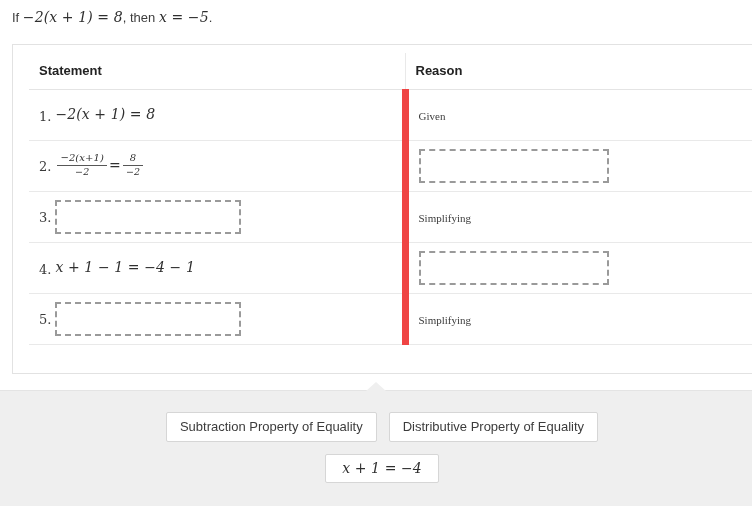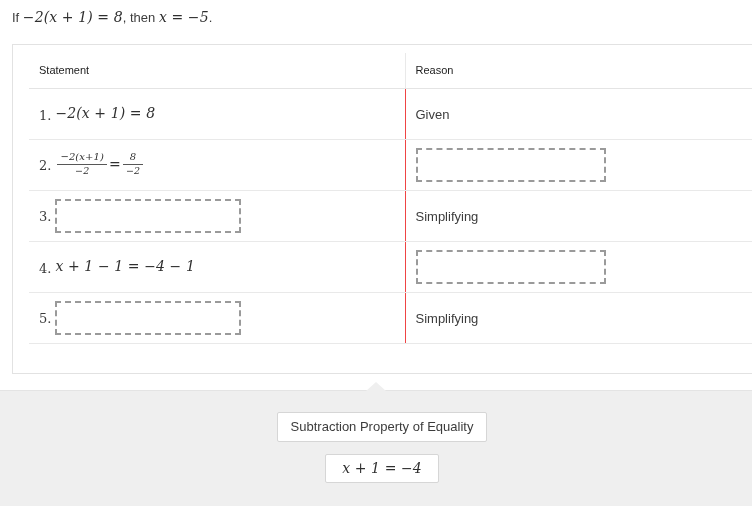--- a/index.html
+++ b/index.html
@@ -84,53 +84,54 @@
     top: 8px;
     width: 744px;
     border-collapse: collapse;
     table-layout: fixed;
   }
   .proof-table col.c-stmt { width: 376px; }
   .proof-table col.c-rsn  { width: 368px; }
 
   .proof-table th {
     text-align: left;
-    font-size: 11px;
-    font-weight: normal;
+    font-size: 13px;
+    font-weight: bold;
     color: #222222;
     padding: 10px 10px 11px 10px;
     border-bottom: 1px solid #e4e4e4;
     vertical-align: middle;
     height: 14px;
   }
   .proof-table td {
     border-bottom: 1px solid #e9e9e9;
-    border-right: 1px solid #ef4444;
+    border-right: 7px solid #ef4444;
     padding: 8px 10px;
     vertical-align: middle;
     height: 34px;
     font-size: 13px;
     color: #3a3a3a;
   }
   .proof-table th.rsn-h,
   .proof-table td.rsn { border-right: none; }
   .proof-table th.stmt-h { border-right: 1px solid #e9e9e9; }
   .proof-table tr:last-child td { border-bottom: 1px solid #e9e9e9; }
 
   .stepno {
     font-family: "DejaVu Serif", "Liberation Serif", serif;
     font-size: 13px;
     color: #3a3a3a;
     margin-right: 4px;
     display: inline-block;
     vertical-align: middle;
   }
   .reason-text {
-    font-size: 13px;
+    font-size: 11px;
     color: #3c3c3c;
+    font-family: Liberation Serif, serif;
   }
 
   
   .dropzone {
     display: inline-block;
     vertical-align: middle;
     border: 2px dashed #9a9a9a;
     background: transparent;
     box-sizing: border-box;
     height: 34px;
@@ -255,18 +256,19 @@
 
     </tbody>
   </table>
 </div>
 
 <div class="bank">
   <div class="bank-notch"></div>
 
   <div class="bank-row r1">
     <div class="tile">Subtraction Property of Equality</div>
+    <div class="tile">Distributive Property of Equality</div>
   </div>
 
   <div class="bank-row r2">
     <div class="tile math"><span class="mth"><i>x</i> + 1 = −4</span></div>
   </div>
 </div>
 
 </body></html>

